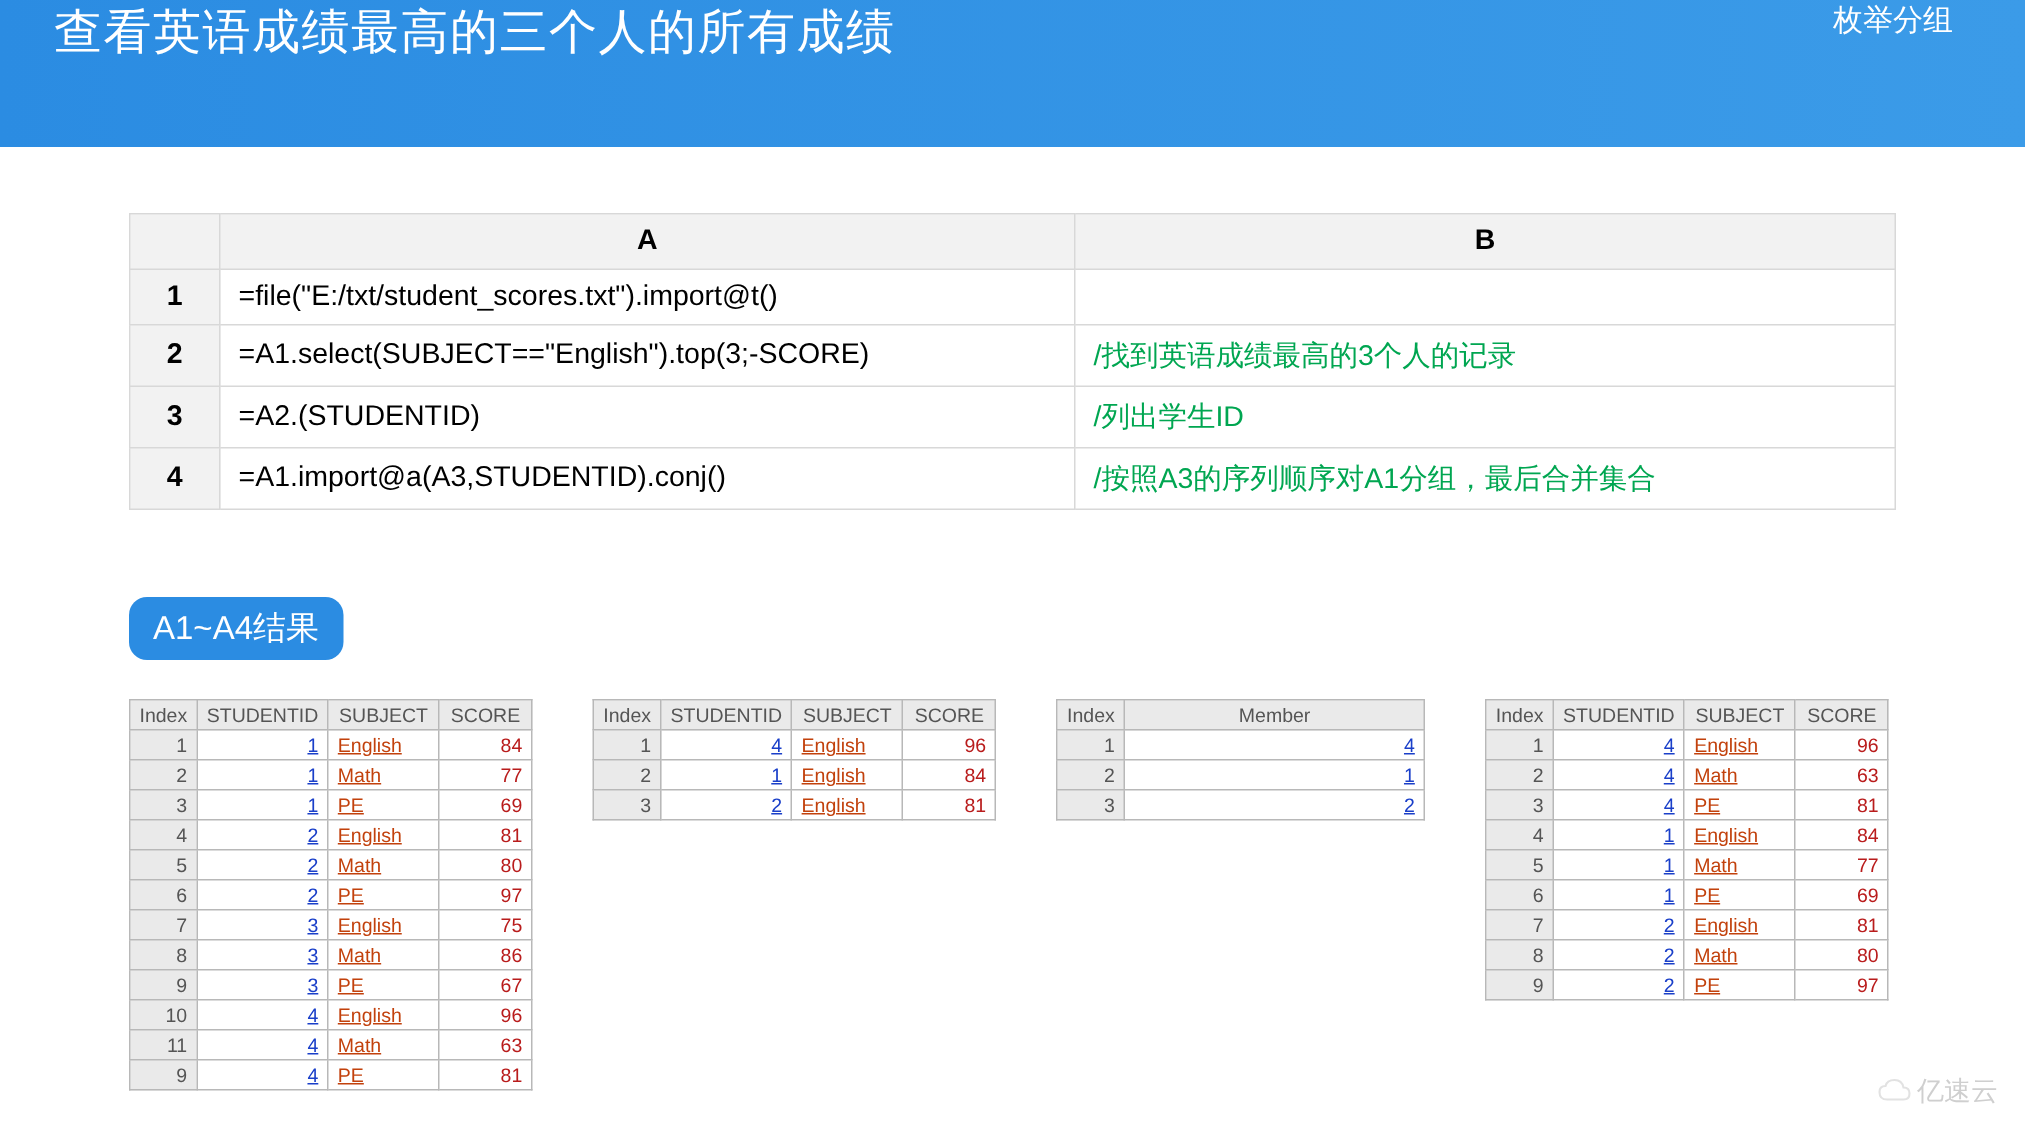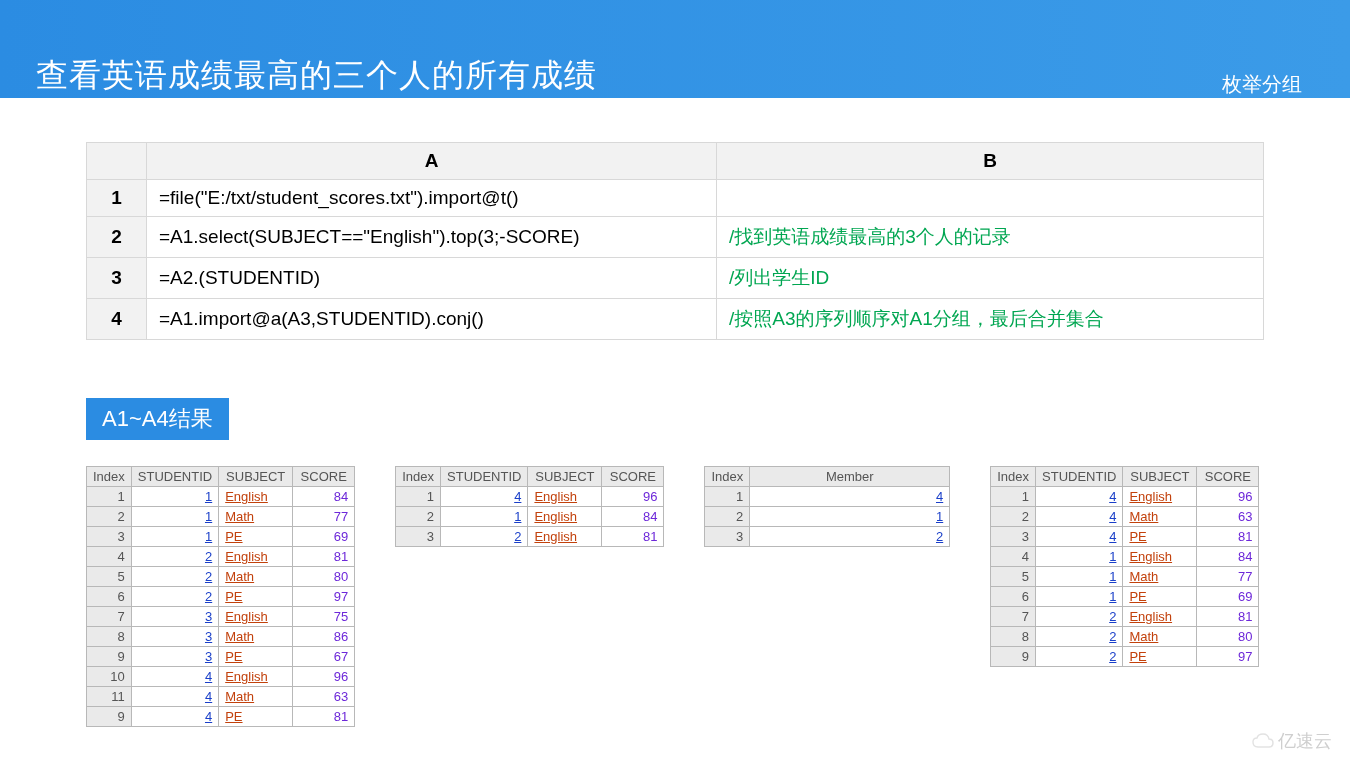--- a/index.html
+++ b/index.html
@@ -12,21 +12,21 @@
     height: 759px;
     position: relative;
     overflow: hidden;
   }
   .header {
     background: linear-gradient(90deg, #2b8ce2 0%, #3b9be8 100%);
     height: 98px;
     width: 100%;
     color: #fff;
     display: flex;
-    align-items: flex-end;
+    align-items: flex-start;
     justify-content: space-between;
     padding: 0 48px 0 36px;
   }
   .header-title {
     font-size: 32px;
     font-weight: 400;
     letter-spacing: 1px;
   }
   .header-tag {
     font-size: 20px;
@@ -57,21 +57,21 @@
     width: 60px;
   }
   .code-table .colA { width: 570px; }
   .code-table .colB { color: #00a651; }
   .results-label {
     display: inline-block;
     background: #2b8ce2;
     color: #fff;
     font-size: 22px;
     padding: 6px 16px;
-    border-radius: 0;
+    border-radius: 12px;
     margin-top: 58px;
     margin-bottom: 22px;
   }
   .results-row {
     display: flex;
     gap: 40px;
     align-items: flex-start;
     margin-top: 4px;
   }
   .data-table {
@@ -91,41 +91,41 @@
     font-weight: 400;
     text-align: center;
   }
   .data-table td.idx {
     background: #eaeaea;
     color: #555;
     text-align: right;
     width: 36px;
   }
   .data-table td.num {
-    color: #6d28d9;
+    color: #b91c1c;
     text-align: right;
   }
   .data-table td.link {
     color: #c2410c;
     text-decoration: underline;
     text-align: left;
   }
   .data-table td.link-r {
     color: #1a3fc9;
     text-decoration: underline;
     text-align: right;
   }
   .t1 td.sid { width: 72px; }
   .t1 td.sub { width: 74px; }
   .t1 td.sc  { width: 62px; }
   .t3 td.mem { width: 200px; }
   .watermark {
     position: absolute;
     right: 18px;
-    bottom: 6px;
+    bottom: 20px;
     color: #cfcfcf;
     font-size: 18px;
     display: flex;
     align-items: center;
     gap: 4px;
   }
   .watermark svg { opacity: 0.6; }
 </style>
 </head>
 <body>

